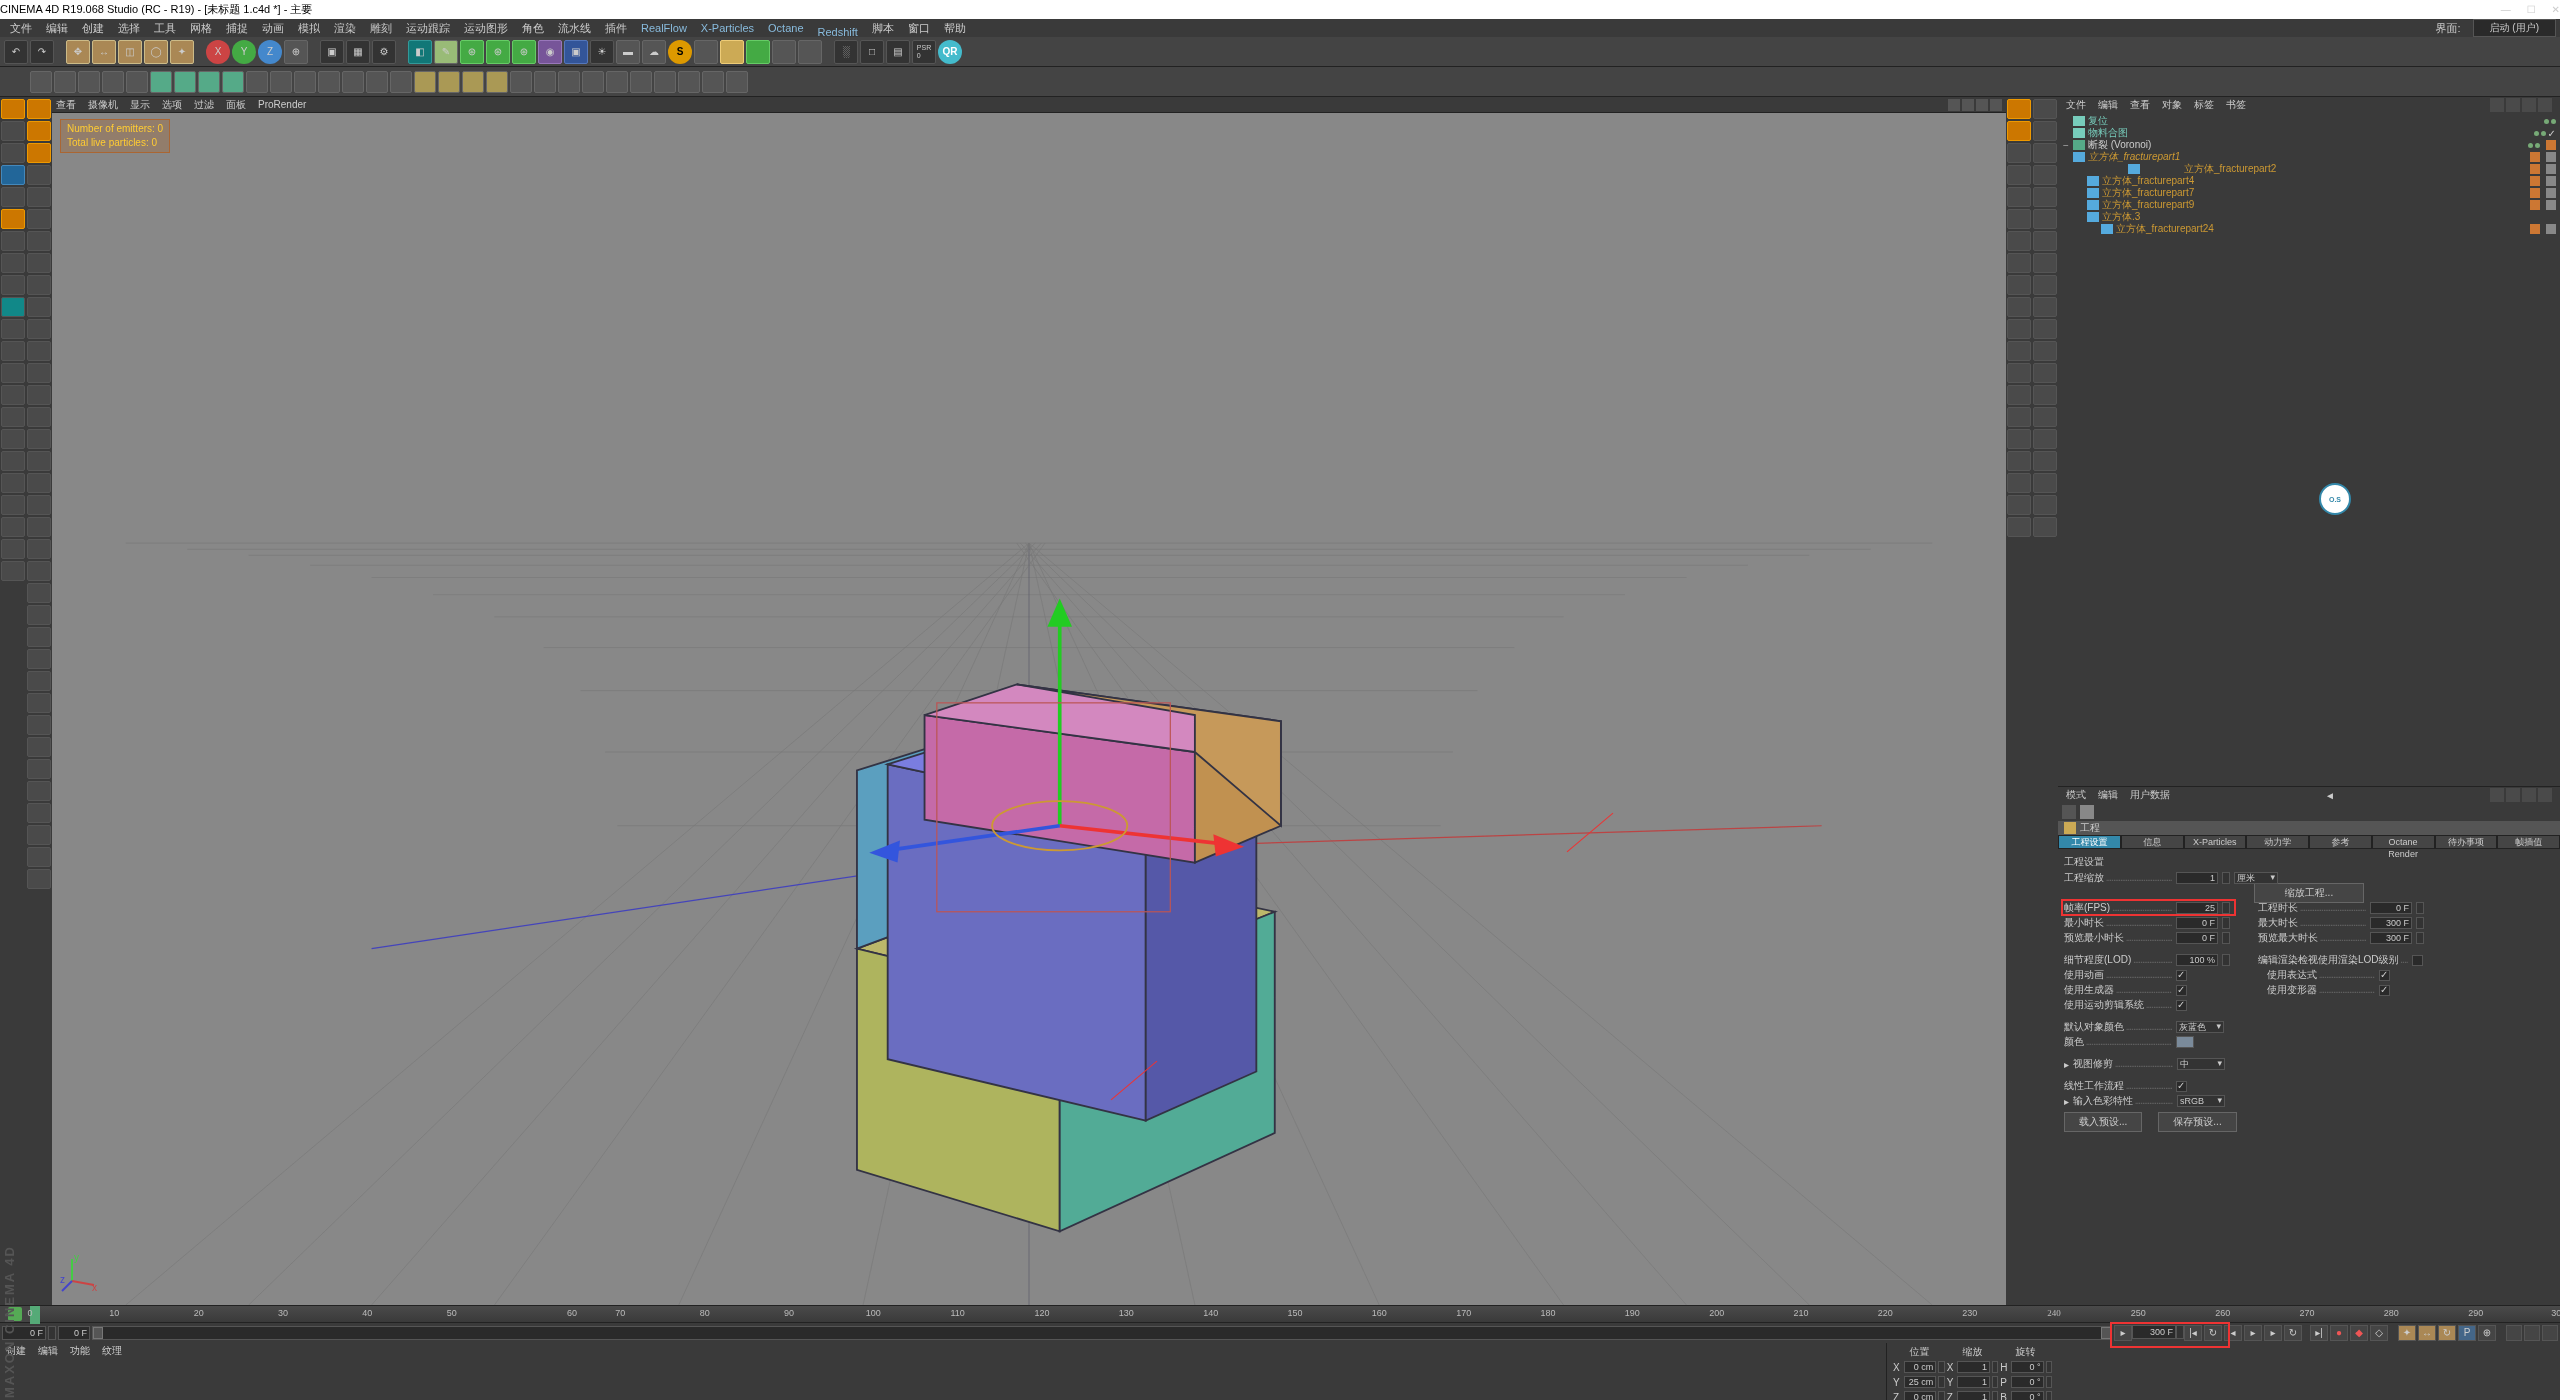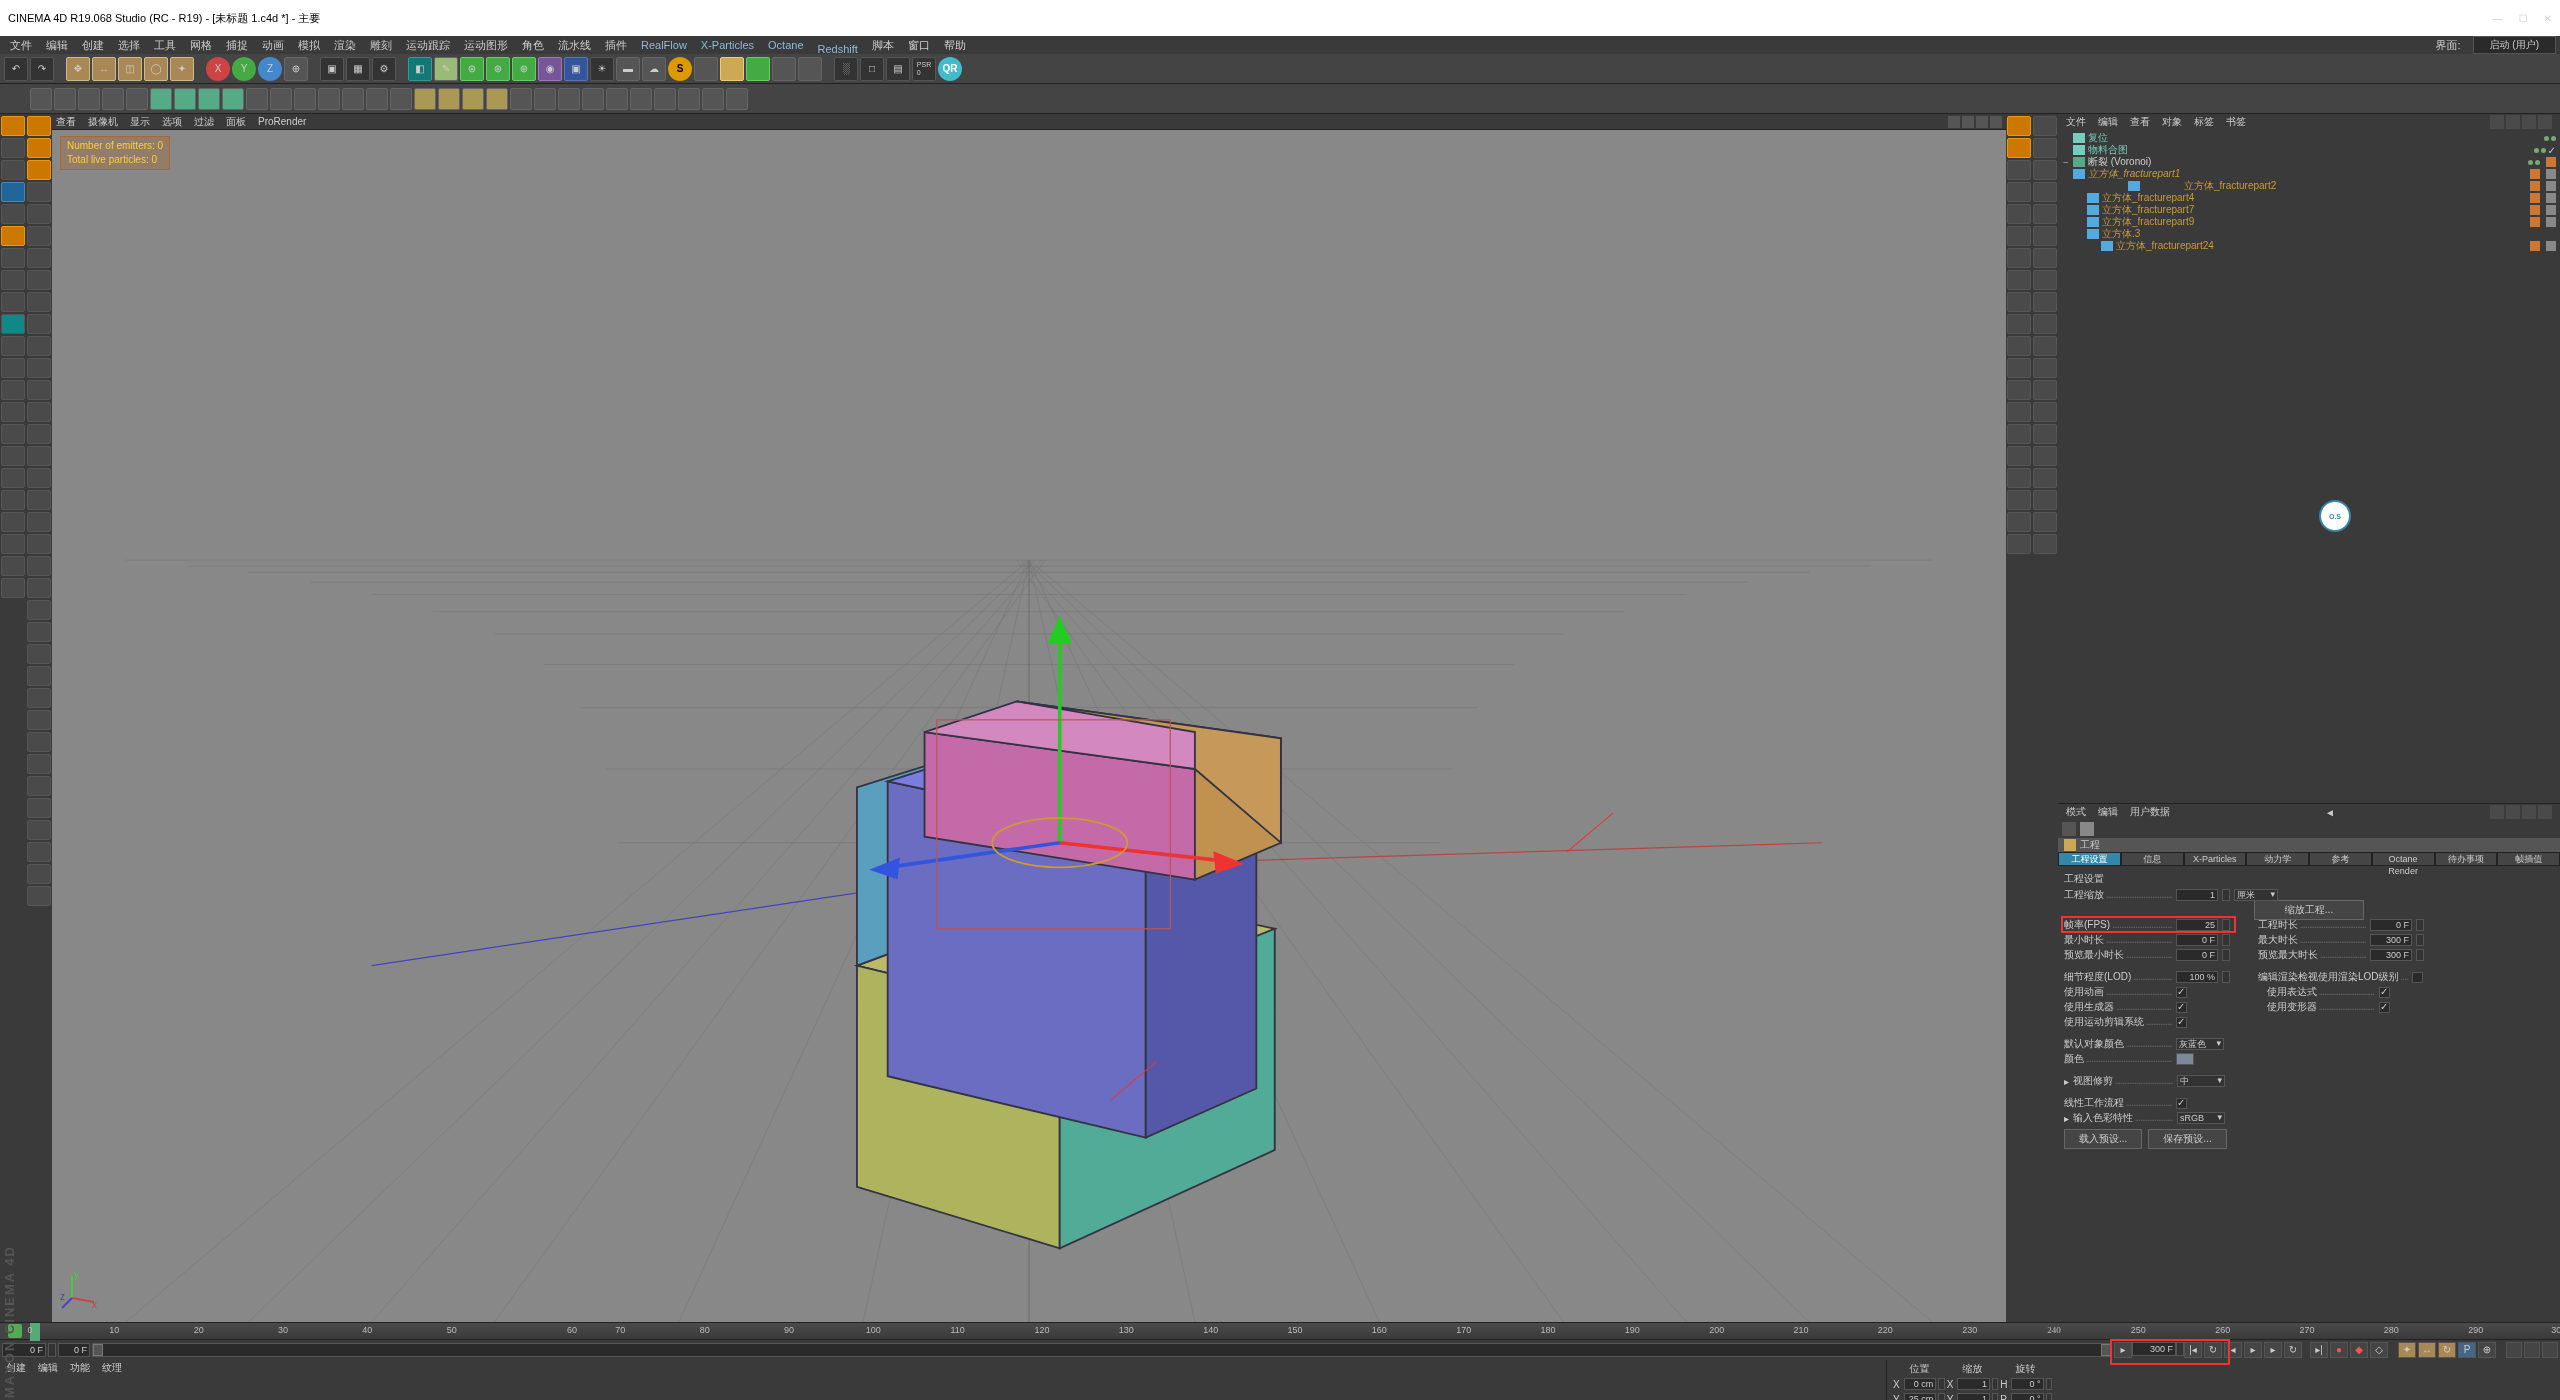--- a/index.html
+++ b/index.html
@@ -1,17 +1,17 @@
 <!DOCTYPE html>
 <html><head>
 <meta charset="utf-8">
 <style>
 *{margin:0;padding:0;box-sizing:border-box;font-family:"Microsoft YaHei",Arial,sans-serif;font-size:10px;color:#ccc;user-select:none}
 body{background:#3a3a3a;width:2560px;height:1400px;overflow:hidden;position:relative;transform-origin:top left}
-.titlebar{height:36px;background:#fff;color:#000;display:flex;align-items:center;padding:0 8px;justify-content:space-between}
+.titlebar{height:19px;background:#fff;color:#000;display:flex;align-items:center;padding:0 0;justify-content:space-between}
 .titlebar .title{color:#000;font-size:11px}
 .titlebar .winbtns{display:flex;gap:16px;color:#000}
 .menubar{height:18px;background:#3a3a3a;display:flex;align-items:center;padding:0 4px;gap:2px}
 .menubar span{padding:0 6px;font-size:11px}
 .menubar .right{margin-left:auto;display:flex;align-items:center;gap:6px}
 .menubar .layoutbtn{background:#2a2a2a;border:1px solid #555;padding:1px 16px;font-size:10px}
 .toolbar1{height:30px;background:#444;border-bottom:1px solid #222;display:flex;align-items:center;padding:0 4px;gap:2px}
 .toolbar1 .sep{width:8px}
 .tbtn{width:24px;height:24px;background:#555;border:1px solid #666;display:flex;align-items:center;justify-content:center;border-radius:2px}
 .tbtn.orange{background:#a85;border-color:#cb8}
@@ -79,21 +79,21 @@
 .attr-row{display:flex;align-items:center;height:14px;gap:4px;margin:1px 0}
 .attr-row .lbl{width:108px;font-size:10px;text-align:left;white-space:nowrap;overflow:hidden}
 .attr-row .lbl::after{content:" ...................................................";color:#666;letter-spacing:-1px}
 .attr-row .fld{width:42px;height:12px;background:#2a2a2a;border:1px solid #555;text-align:right;padding:0 2px;font-size:9px;line-height:10px}
 .attr-row .spn{width:8px;height:12px;background:#333;border:1px solid #555}
 .attr-row .chk{width:11px;height:11px;background:#2a2a2a;border:1px solid #555;position:relative}
 .attr-row .chk.on::after{content:"✓";position:absolute;top:-2px;left:0;color:#ccc;font-size:10px}
 .attr-row .dd{width:42px;height:12px;background:#333;border:1px solid #555;font-size:9px;line-height:10px;padding:0 2px;position:relative}
 .attr-row .dd::after{content:"▾";position:absolute;right:2px;top:-1px}
 .attr-row .sw{width:18px;height:12px;border:1px solid #555}
-.attr-btnrow{display:flex;gap:6px;margin:4px 0}
+.attr-btnrow{display:flex;gap:16px;margin:4px 0}
 .attr-btn{padding:2px 14px;background:#454545;border:1px solid #666;font-size:10px}
 .hl-red-box{position:absolute;border:2px solid #e33;pointer-events:none}
 .bottombar{display:flex;flex-direction:column;background:#3a3a3a}
 .timeline{height:18px;background:#444;display:flex;align-items:center;position:relative;border-top:1px solid #222;border-bottom:1px solid #222}
 .tl-head{width:30px;height:100%;display:flex;align-items:center;justify-content:center}
 .tl-head div{width:14px;height:14px;background:#5a5;border-radius:2px}
 .tl-ruler{flex:1;position:relative;height:100%;background:linear-gradient(#4a4a4a,#3a3a3a)}
 .tl-tick{position:absolute;top:2px;font-size:9px;color:#bbb;transform:translateX(-50%)}
 .tl-marker{position:absolute;top:0;left:0;width:10px;height:18px;background:#5a7}
 .playbar{height:20px;display:flex;align-items:center;gap:2px;padding:0 2px;background:#3a3a3a}

